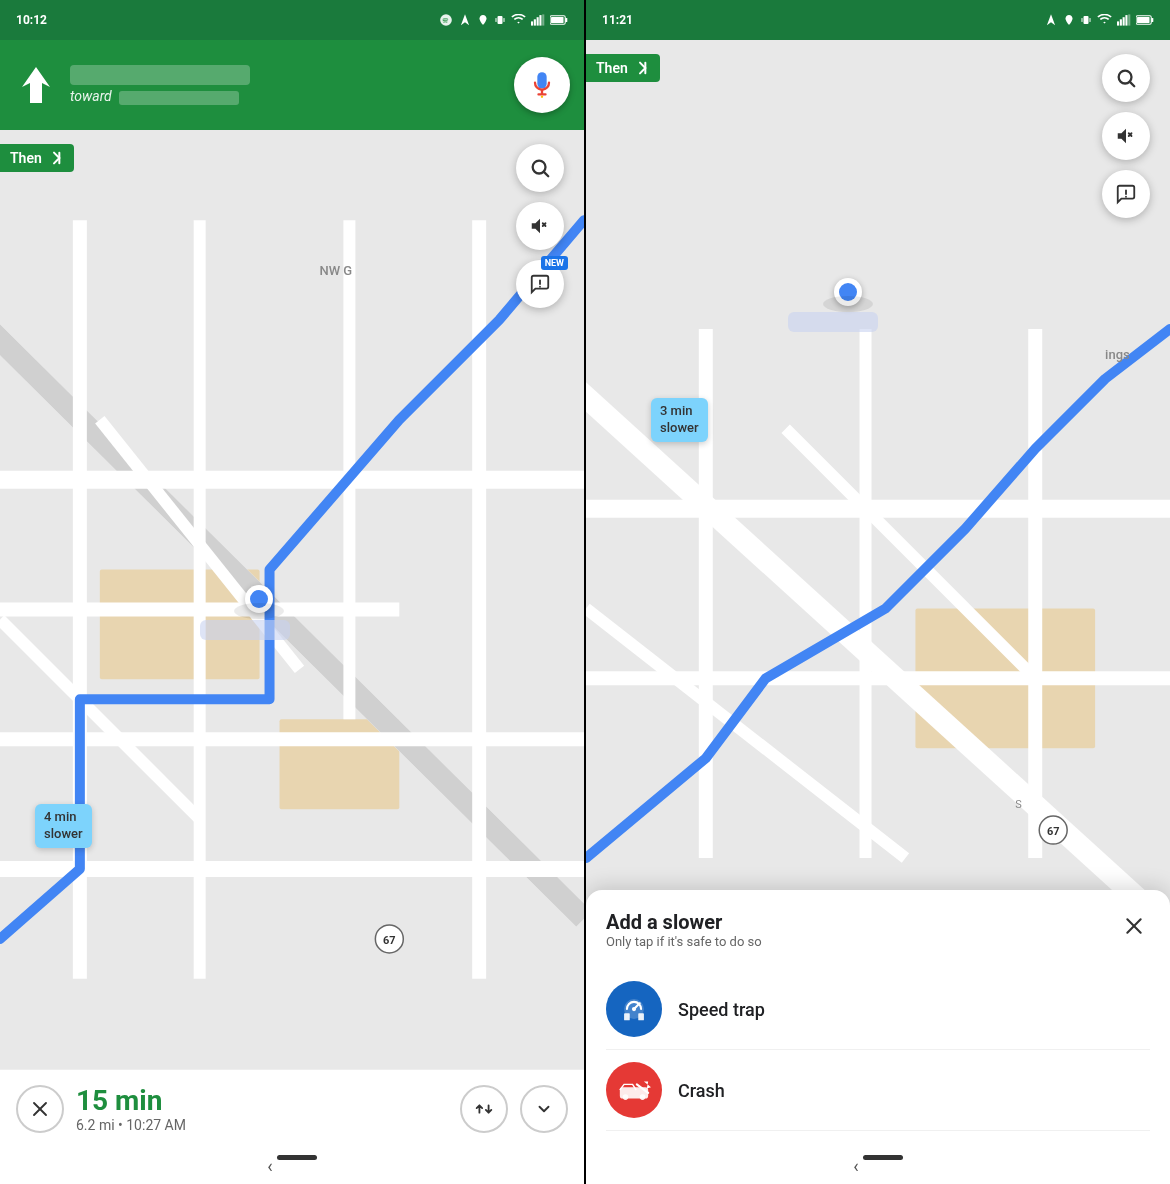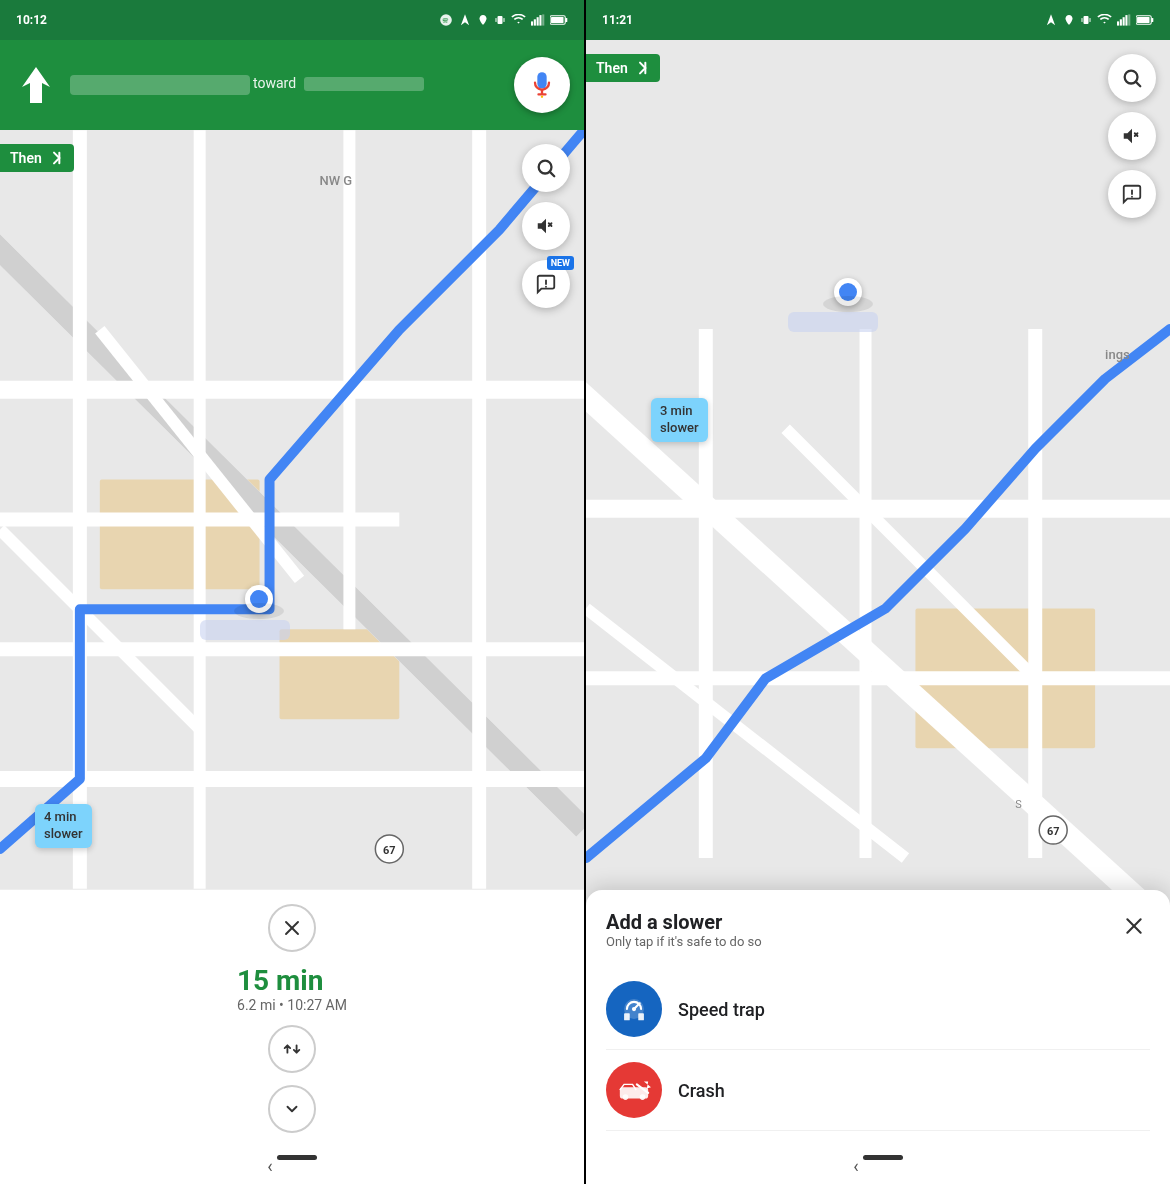--- a/index.html
+++ b/index.html
@@ -49,22 +49,23 @@
     .nav-up-arrow {
       width: 44px;
       height: 44px;
       display: flex;
       align-items: center;
       justify-content: center;
     }
     .nav-direction-info {
       flex: 1;
       display: flex;
-      flex-direction: row;
+      flex-direction: column;
       gap: 3px;
+      font-style: italic;
     }
     .nav-street-blurred {
       background: rgba(255,255,255,0.25);
       border-radius: 4px;
       height: 20px;
       width: 180px;
     }
     .nav-toward {
       color: rgba(255,255,255,0.9);
       font-size: 14px;
@@ -120,21 +121,21 @@
       border-radius: 0 4px 4px 0;
       display: flex;
       align-items: center;
       gap: 6px;
       z-index: 10;
     }
 
     
     .map-controls {
       position: absolute;
-      right: 14px;
+      right: 20px;
       top: 14px;
       display: flex;
       flex-direction: column;
       gap: 10px;
       z-index: 10;
     }
     .map-btn {
       width: 48px;
       height: 48px;
       background: white;
@@ -172,21 +173,20 @@
     }
 
     
     .bottom-bar {
       background: white;
       padding: 14px 16px;
       display: flex;
       align-items: center;
       gap: 12px;
       border-top: 1px solid #eee;
-      flex-direction: column;
     }
     .cancel-btn {
       width: 48px;
       height: 48px;
       border-radius: 50%;
       border: 2px solid #ccc;
       display: flex;
       align-items: center;
       justify-content: center;
       background: white;

